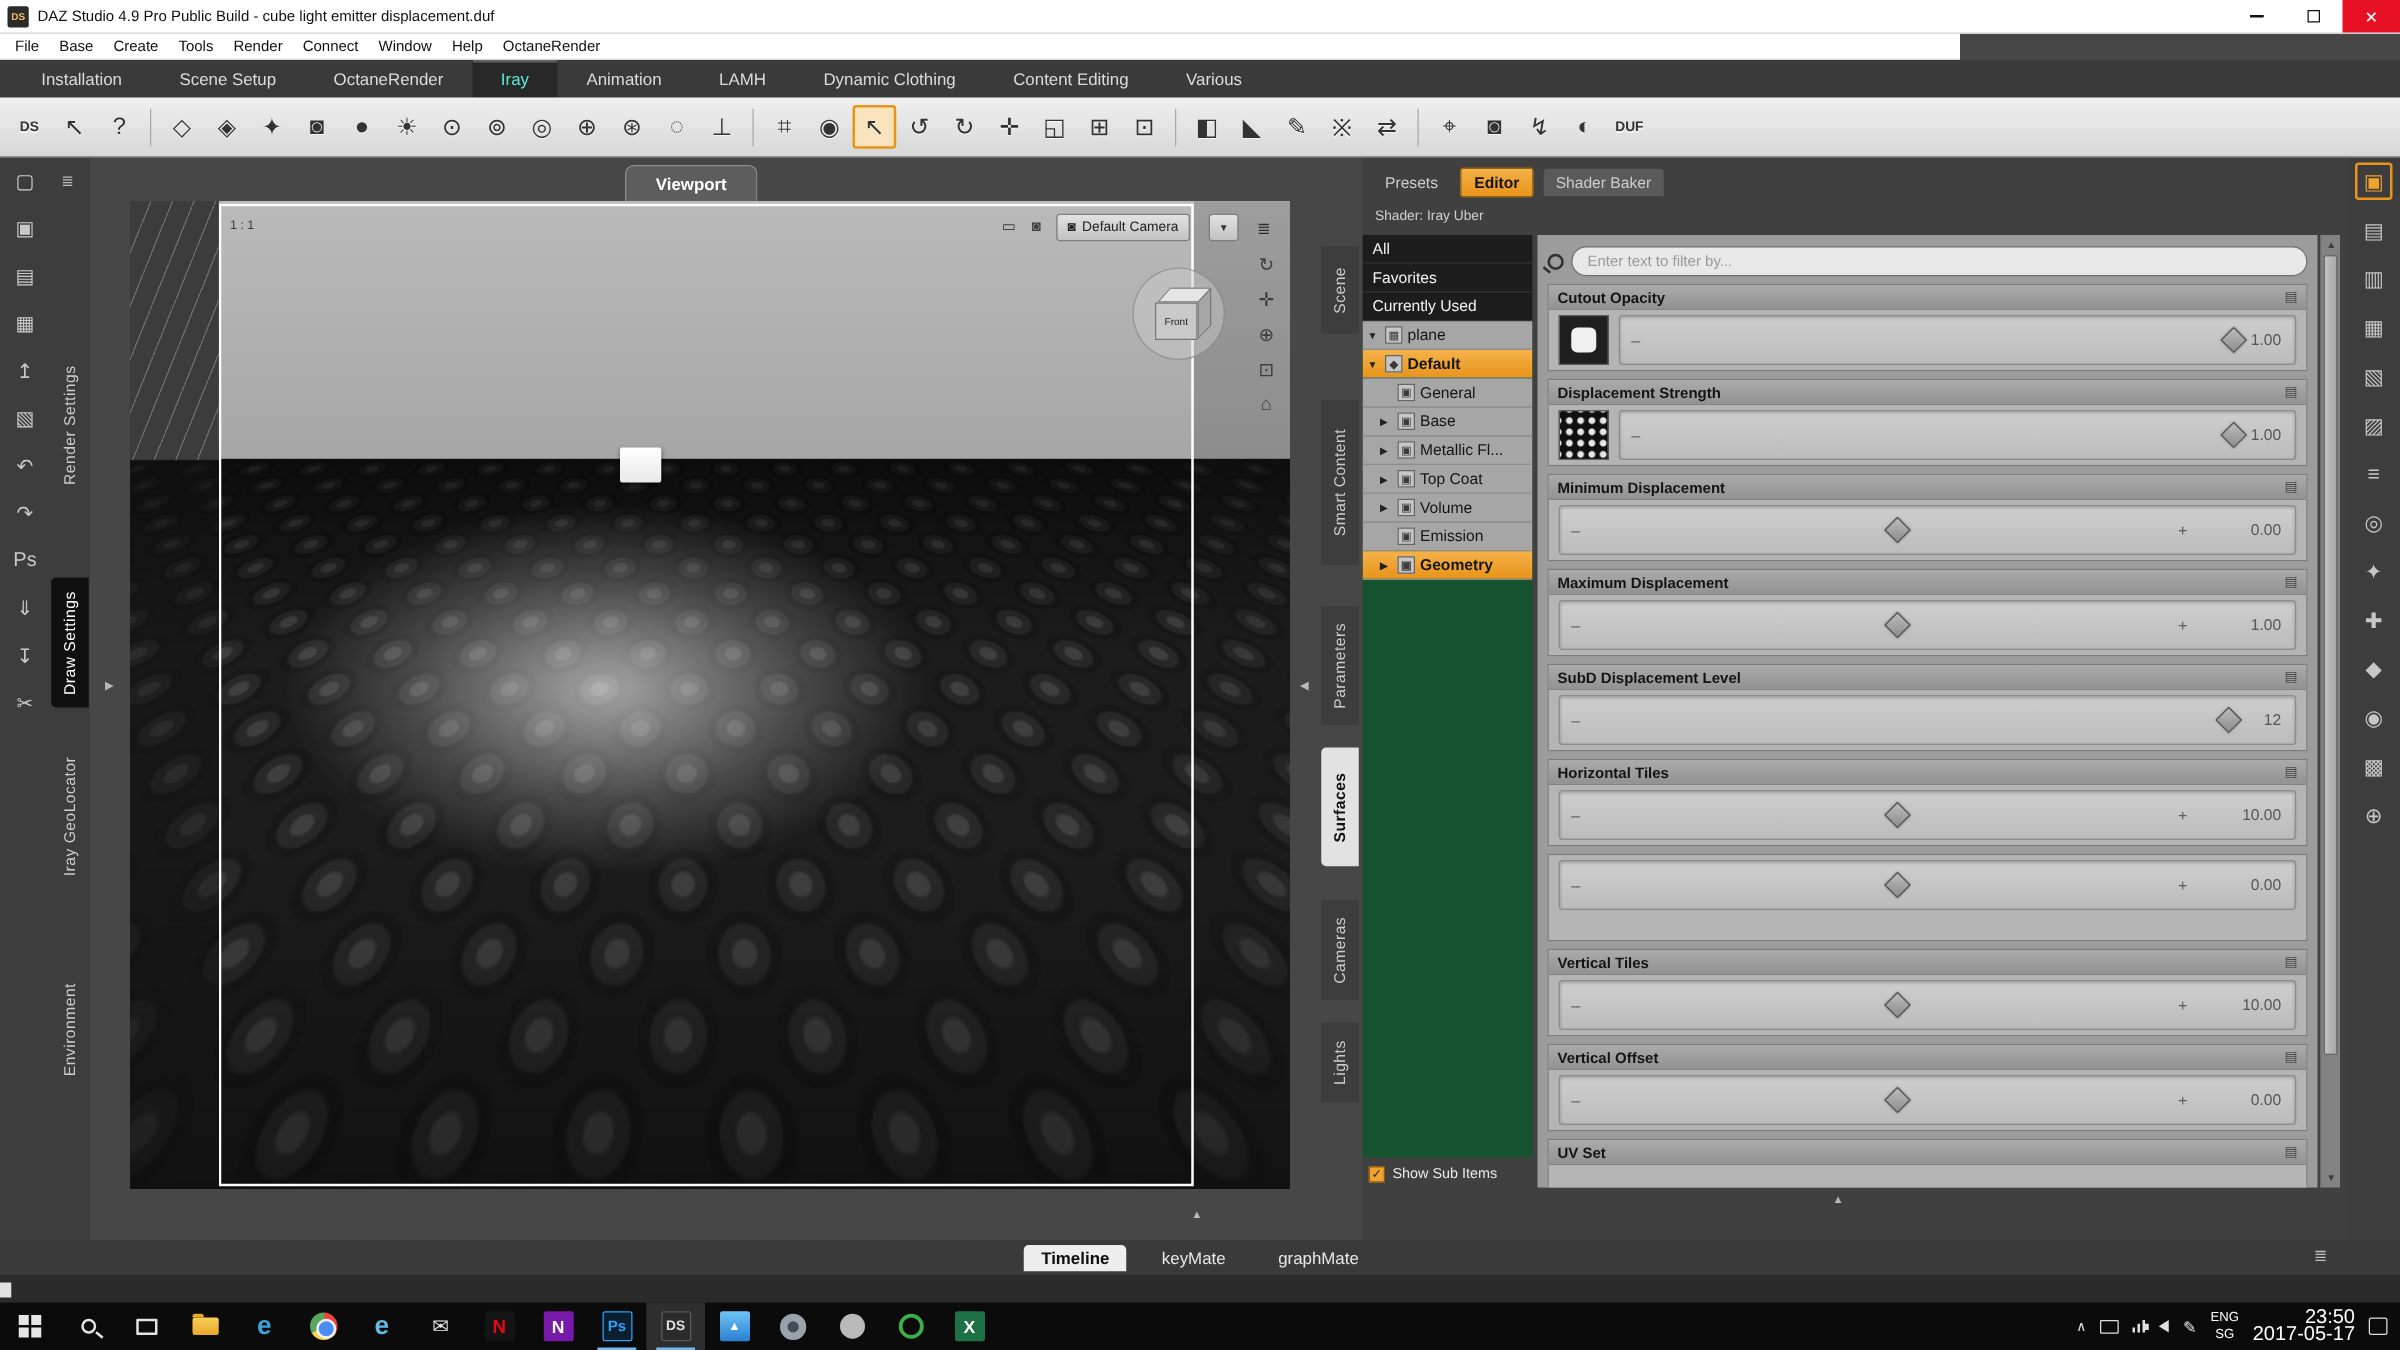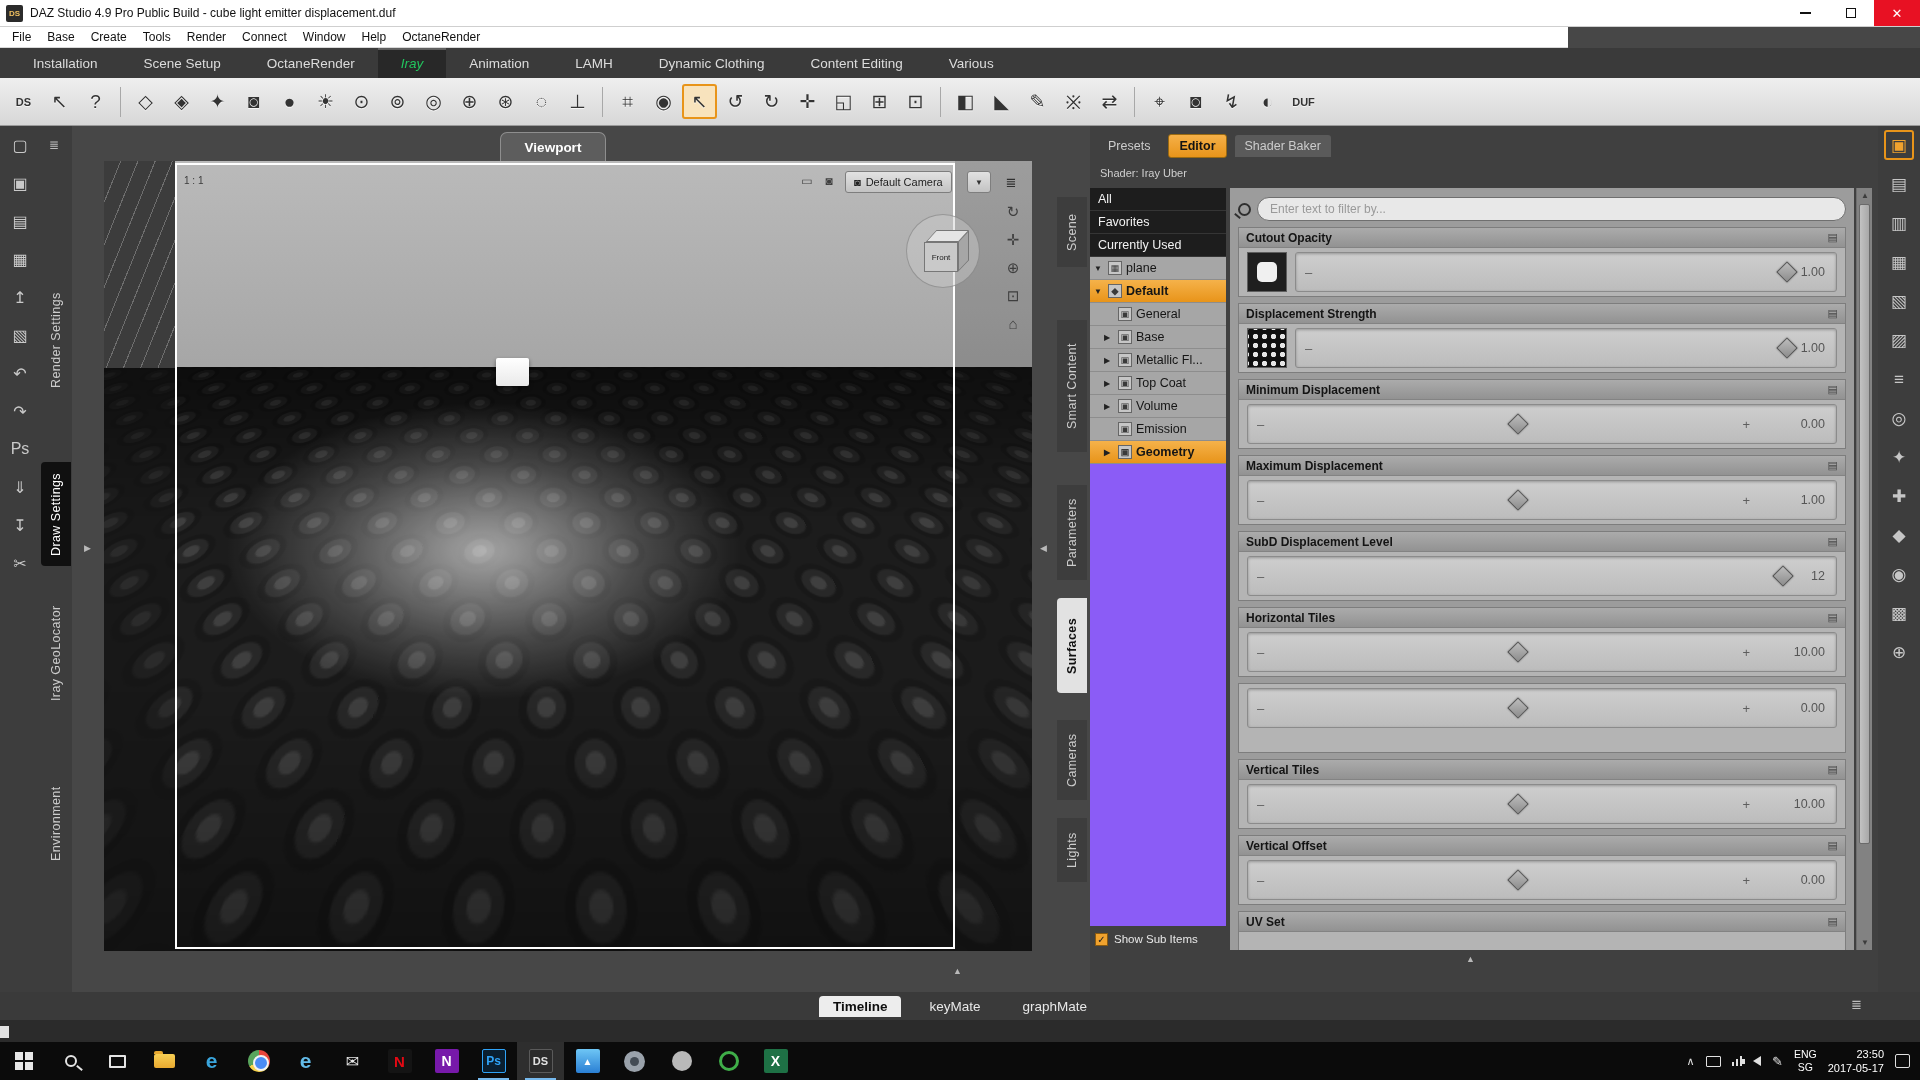--- a/index.html
+++ b/index.html
@@ -17,21 +17,21 @@
   .win-close { background:#e81123; color:#fff; font-size:13px; }
   .win-close::before { content:"✕"; }
 
   
   .menubar { position:absolute; left:0; top:27px; width:1568px; height:21px; background:#ffffff; border-bottom:1px solid #d8d8d8; display:flex; align-items:center; padding-left:4px; z-index:50; }
   .menu-item { font-size:12px; color:#111; padding:0 8px; }
 
   
   .tabbar { position:absolute; left:0; top:48px; width:1920px; height:30px; background:#3a3a3a; display:flex; align-items:stretch; padding-left:10px; z-index:50; }
   .atab { color:#dcdcdc; font-size:13.5px; padding:0 23px; display:flex; align-items:center; }
-  .atab.active { background:#282828; color:#22c55e; box-shadow:inset 0 2px 0 #5f5f5f;font-style:italic; }
+  .atab.active { background:#282828; color:#5eead4; box-shadow:inset 0 2px 0 #5f5f5f; }
   .brand-area { position:absolute; right:10px; top:0; height:30px; display:flex; align-items:center; gap:16px; }
   .brand-swoosh { width:46px; height:20px; }
   .brand-name { color:#fff; font-weight:bold; font-size:16px; letter-spacing:.5px; }
   .brand-link { color:#d8d8d8; font-size:11px; padding:0 4px; }
 
   
   .toolbar { position:absolute; left:0; top:78px; width:1920px; height:48px; background:linear-gradient(#efefef,#d7d7d7); border-bottom:1px solid #9a9a9a; display:flex; align-items:center; padding-left:6px; gap:1px; z-index:50; }
   .tool-icon { width:35px; height:35px; display:flex; align-items:center; justify-content:center; font-size:19px; color:#333; text-shadow:0 1px 0 rgba(255,255,255,.7); flex:0 0 auto; }
   .tool-icon.active { border:2px solid #e8941a; background:#f8e3bd; border-radius:3px; }
   .tool-icon.badge { font-size:11px; font-weight:bold; }
@@ -83,21 +83,21 @@
   
   .center-tabs { position:absolute; left:1056px; top:126px; width:32px; height:866px; background:#474747; z-index:30; }
 
   
   .right-panel { position:absolute; left:1090px; top:126px; width:788px; height:866px; background:#404040; z-index:30; }
   .ptab-row { position:absolute; left:8px; top:8px; display:flex; gap:8px; align-items:center; }
   .ptab { color:#cccccc; font-size:12.5px; padding:4px 10px; }
   .ptab.orange { background:linear-gradient(#f5b048,#e8941a); color:#131313; font-weight:bold; border-radius:3px; border:1px solid #9a6a12;text-align:center; }
   .ptab.raised { background:#5a5a5a; border-radius:3px 3px 0 0; }
   .shader-label { position:absolute; left:10px; top:41px; font-size:11px; color:#cfcfcf; }
-  .tree-region { position:absolute; left:0; top:62px; width:136px; height:738px; background:#8b5cf6; overflow:hidden; }
+  .tree-region { position:absolute; left:0; top:62px; width:136px; height:738px; background:#14532d; overflow:hidden; }
   .filter-row { height:23px; background:#1d1d1d; color:#f2f2f2; font-size:12.5px; display:flex; align-items:center; padding-left:8px; border-bottom:1px solid #353535; }
   .tree-row { height:23px; display:flex; align-items:center; gap:4px; font-size:12.5px; color:#151515; background:#a6a6a6; border-bottom:1px solid #8d8d8d; padding-left:4px; }
   .tree-row.lvl2 { padding-left:14px; }
   .tree-row.orange { background:linear-gradient(#f5b24a,#e8941a); font-weight:bold; }
   .tree-arrow { width:10px; font-size:8px; color:#222; flex:0 0 auto; }
   .tree-ico { width:14px; height:14px; border:1px solid #666; background:#c6c6c6; color:#3a3a3a; font-size:9px; display:flex; align-items:center; justify-content:center; flex:0 0 auto; }
   .subitems-row { position:absolute; left:0; top:800px; width:136px; height:26px; background:#404040; display:flex; align-items:center; gap:6px; padding-left:5px; }
   .cb { width:13px; height:13px; background:#f0a22e; border:1px solid #8a5a10; color:#202020; font-size:10px; display:flex; align-items:center; justify-content:center; }
   .cb::before { content:"✓"; }
   .subitems-label { color:#e8e8e8; font-size:11.5px; }
@@ -174,21 +174,21 @@
   .tile-excel { background:#1e7145; color:#fff; font-size:14px; }
   .tray { margin-left:auto; display:flex; align-items:center; gap:11px; padding-right:10px; height:100%; }
   .tray-chevron { color:#e0e0e0; font-size:11px; }
   .tray-monitor { width:15px; height:11px; border:1.5px solid #e0e0e0; border-radius:1px; }
   .tray-signal { display:flex; align-items:flex-end; gap:1.5px; }
   .tray-signal span { width:2.5px; background:#e0e0e0; }
   .tray-speaker { width:0; height:0; border-top:5px solid transparent; border-bottom:5px solid transparent; border-right:8px solid #e0e0e0; position:relative; }
   .tray-speaker::before { content:""; position:absolute; left:-11px; top:-2.5px; width:3px; height:5px; background:#e0e0e0; }
   .tray-pen { color:#e0e0e0; font-size:13px; }
   .tray-lang { text-align:center; color:#fff; font-size:10.5px; line-height:13px; }
-  .tray-clock { text-align:right; color:#fff; font-size:11px; line-height:14px; }
+  .tray-clock { text-align:right; color:#fff; font-size:16px; line-height:14px; }
   .tray-notif { width:15px; height:14px; border:1.5px solid #e0e0e0; border-radius:2px; }
 </style>
 </head>
 <body>
 
 <div class="titlebar">
   <span class="app-icon">DS</span>
   <span class="title-text">DAZ Studio 4.9 Pro Public Build - cube light emitter displacement.duf</span>
   <div class="win-controls">
     <div class="win-btn">

